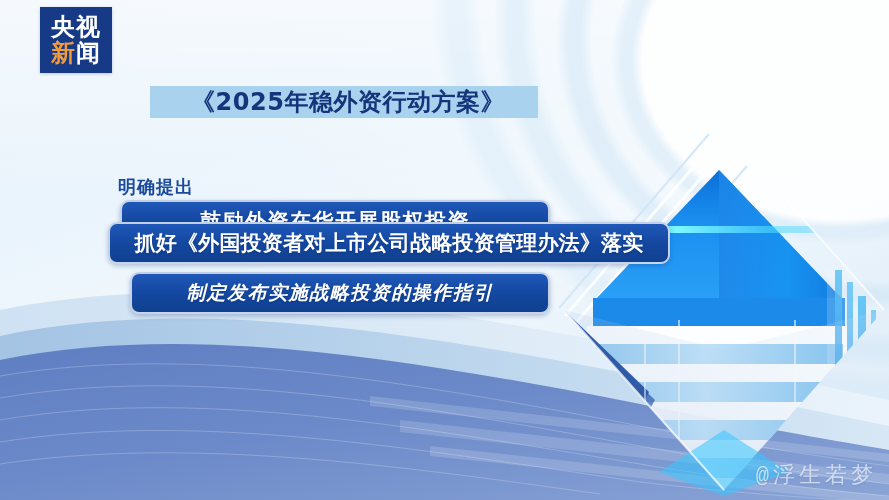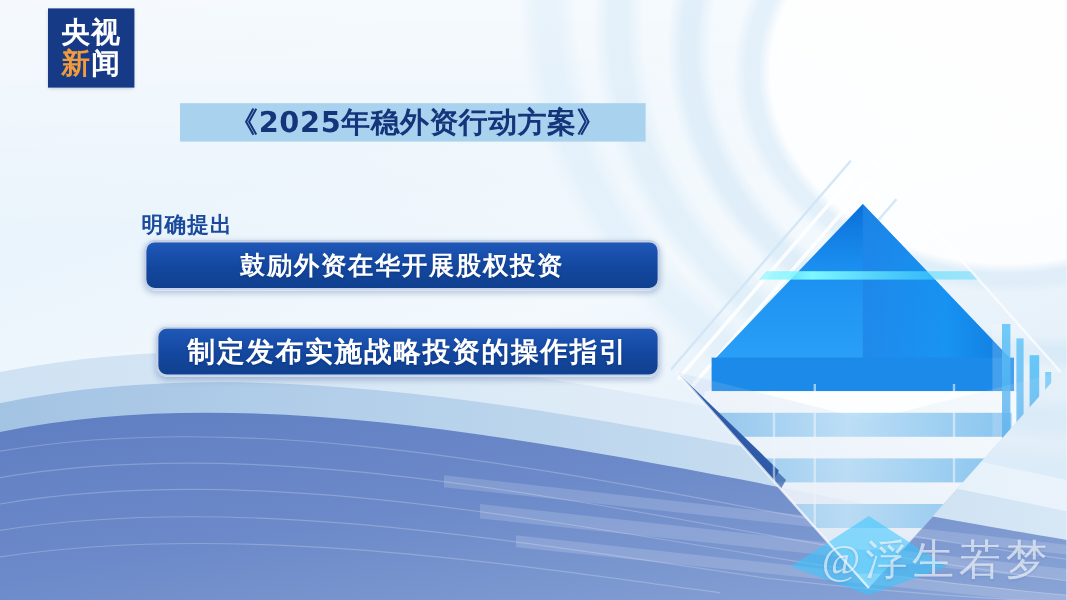--- a/index.html
+++ b/index.html
@@ -86,27 +86,27 @@
   .pill span{
     font-family:"DejaVu Sans","Liberation Sans",sans-serif;
     font-weight:700;color:#ffffff;white-space:nowrap;
     text-shadow:0 1px 2px rgba(0,30,80,.35);
   }
   #pill0{left:120px;top:172px;width:426px;margin-top:28px;}
   #pill0 span{font-size:21px;letter-spacing:1.5px;}
   #pill1{left:108px;top:222px;width:558px;}
   #pill1 span{font-size:21px;letter-spacing:.2px;}
   #pill2{left:130px;top:272px;width:416px;}
-  #pill2 span{font-size:23px;letter-spacing:1.5px;}
+  #pill2 span{font-size:19px;letter-spacing:1.5px;font-style:italic;}
 
   
   .watermark{
     position:absolute;right:12px;bottom:10px;
-    font-family:Liberation Serif, serif;
-    font-size:35px;color:rgba(255,255,255,.62);
+    font-family:Liberation Mono, monospace;
+    font-size:22px;color:rgba(255,255,255,.62);
     letter-spacing:4px;
     text-shadow:0 1px 2px rgba(70,110,170,.25);
     pointer-events:none;
   }
 </style>
 </head>
 <body>
 
 <div class="stage">
 
@@ -252,19 +252,22 @@
   </div>
 
   <div class="doc-band"></div>
   <div class="doc-title">《2025年稳外资行动方案》</div>
 
   <div class="sub-label">明确提出</div>
 
   <div class="pill" id="pill0">
     <span>鼓励外资在华开展股权投资</span>
   </div>
+  <div class="pill" id="pill1">
+    <span>抓好《外国投资者对上市公司战略投资管理办法》落实</span>
+  </div>
   <div class="pill" id="pill2">
     <span>制定发布实施战略投资的操作指引</span>
   </div>
 
   <div class="watermark">@浮生若梦</div>
 
 </div>
 
 </body></html>

